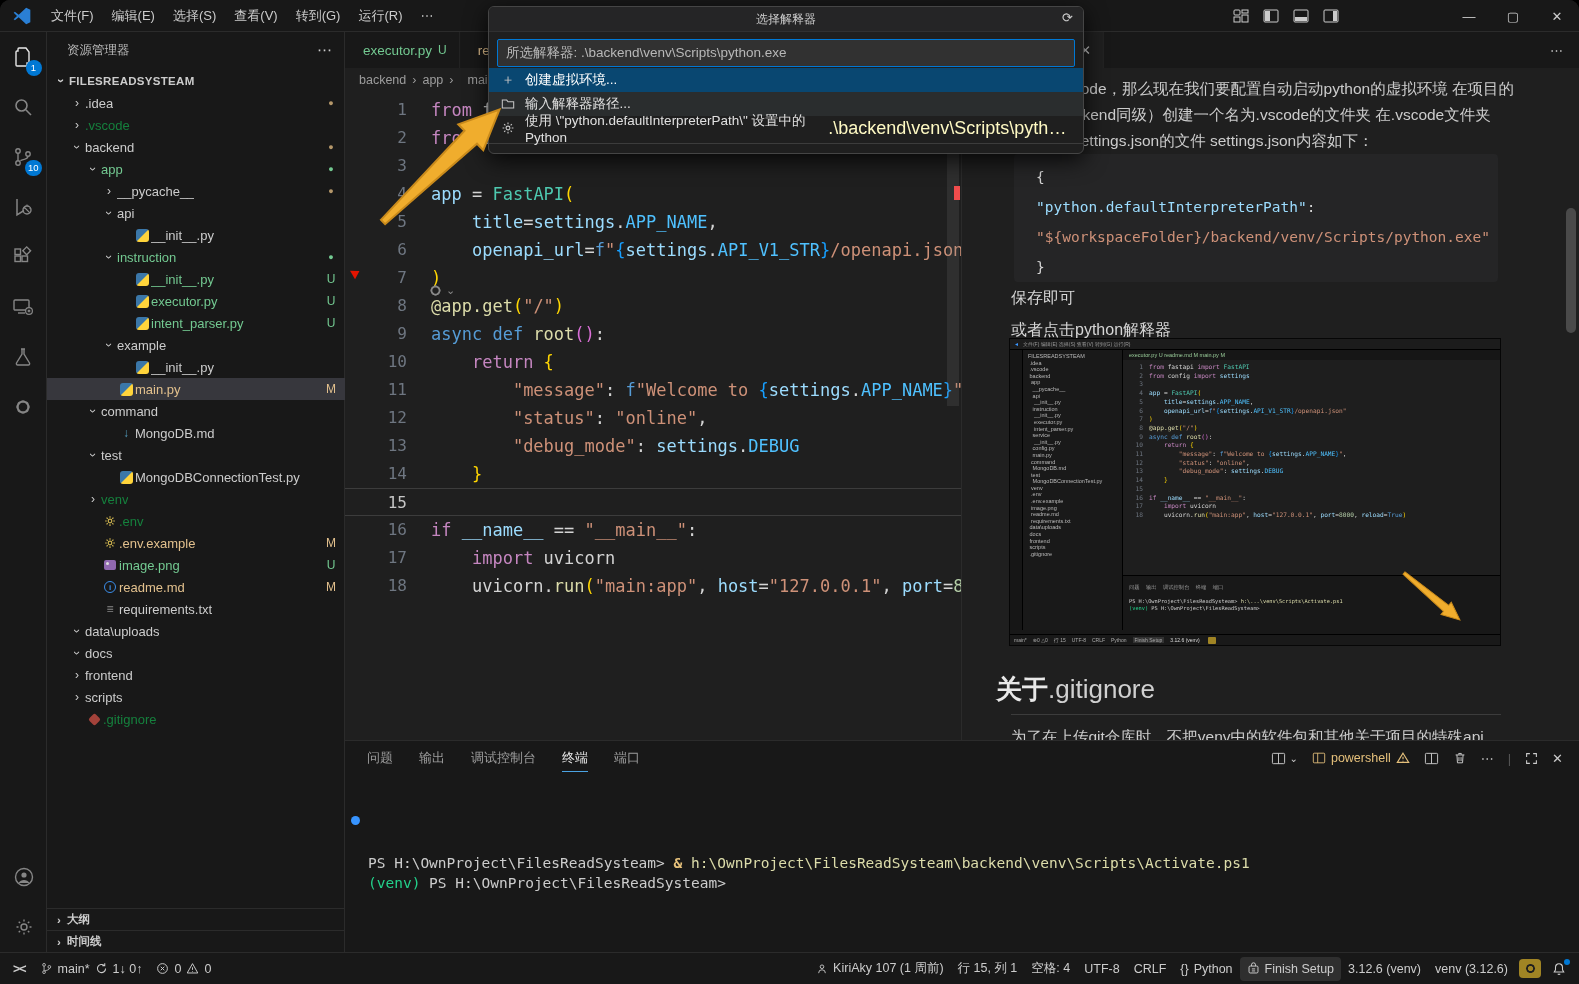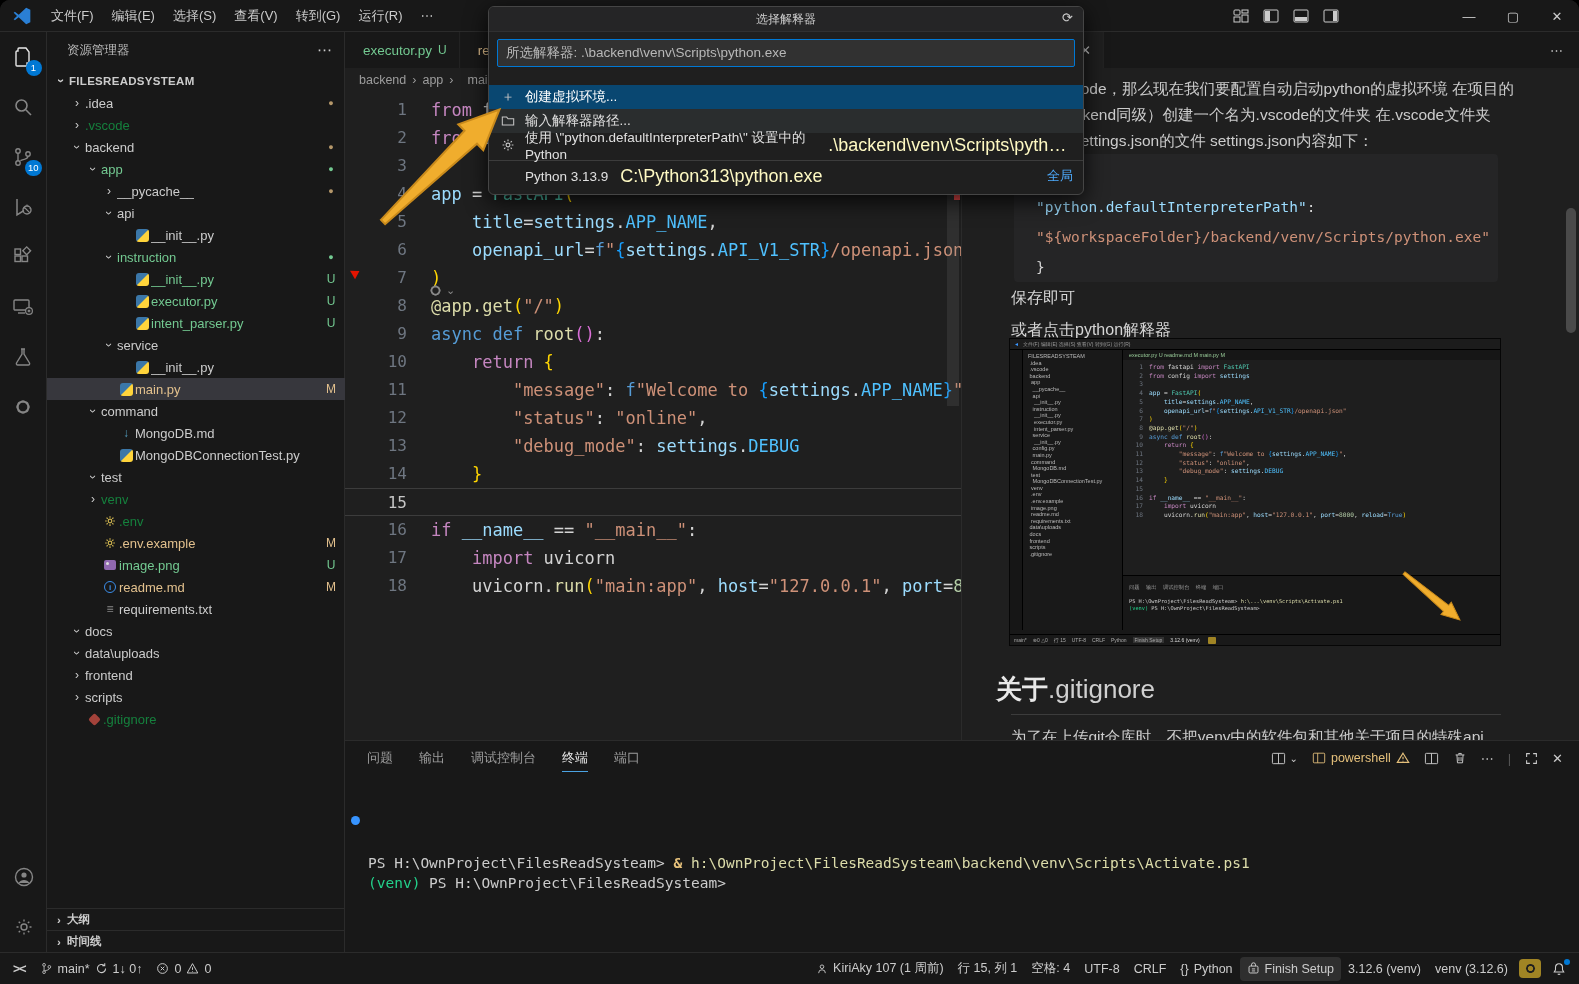--- a/index.html
+++ b/index.html
@@ -99,21 +99,21 @@
   .sbi{display:flex;align-items:center;gap:5px;padding:0 7px;height:24px;border-radius:4px;white-space:nowrap;}
   .sbi.boxed{background:#2f2f2f;}
   .sb-right{margin-left:auto;display:flex;align-items:center;}
   .copchip{width:22px;height:19px;border-radius:4px;background:#a08а24;background:#a08424;display:flex;align-items:center;justify-content:center;}
   
   .quickpick{left:488px;top:6px;width:596px;background:#1f1f1f;border:1px solid #454545;border-radius:6px;
              box-shadow:0 6px 22px rgba(0,0,0,.8);z-index:40;overflow:hidden;}
   .qp-title{height:25px;background:#252526;display:flex;align-items:center;justify-content:center;position:relative;
             font-size:12px;color:#ccc;border-bottom:1px solid #303031;}
   .qp-refresh{position:absolute;right:10px;top:3px;color:#ccc;font-size:13px;}
-  .qp-inputwrap{padding:7px 8px 18px 8px;}
+  .qp-inputwrap{padding:7px 8px 1px 8px;}
   .qp-input{width:100%;height:28px;background:#313131;border:1px solid #0078d4;border-radius:2px;color:#b8b8b8;
             font-size:13.5px;padding:0 8px;font-family:"Liberation Sans",sans-serif;}
   .qp-item{height:24px;display:flex;align-items:center;gap:8px;padding:0 10px;font-size:13.5px;color:#e0e0e0;}
   .qp-item .qicon{width:18px;display:flex;justify-content:center;color:#c5c5c5;flex:none;}
   .qp-item.sel{background:#094771;color:#fff;}
   .qp-item.hov{background:#2a2d2e;}
   .qp-item .desc{color:#fef9c3;font-size:18px;margin-left:4px;overflow:hidden;text-overflow:ellipsis;white-space:nowrap;}
   .qp-item .right{margin-left:auto;color:#4daafc;font-size:13px;}
   .qp-sep{border-top:1px solid #3c3c3c;margin:3px 0;}
   svg{display:block}
@@ -310,21 +310,21 @@
         <div class="trow" style="padding-left: 70px;">
           <span class="chev"></span>
           <span class="ficon">
             <span class="pyicon"></span>
           </span>
           <span class="lbl c-g">intent_parser.py</span>
           <span class="gitb c-g">U</span>
         </div>
         <div class="trow" style="padding-left: 54px;">
           <span class="chev open">›</span>
-          <span class="lbl c-d">service</span>
+          <span class="lbl c-d">example</span>
         </div>
         <div class="trow" style="padding-left: 70px;">
           <span class="chev"></span>
           <span class="ficon">
             <span class="pyicon"></span>
           </span>
           <span class="lbl c-d">__init__.py</span>
         </div>
         <div class="trow sel" style="padding-left: 54px;">
           <span class="chev"></span>
@@ -338,30 +338,30 @@
           <span class="chev open">›</span>
           <span class="lbl c-d">command</span>
         </div>
         <div class="trow" style="padding-left: 54px;">
           <span class="chev"></span>
           <span class="ficon">
             <span style="color:#519aba;font-weight:bold;font-size:12px;">↓</span>
           </span>
           <span class="lbl c-d">MongoDB.md</span>
         </div>
+        <div class="trow" style="padding-left: 38px;">
+          <span class="chev open">›</span>
+          <span class="lbl c-d">test</span>
+        </div>
         <div class="trow" style="padding-left: 54px;">
           <span class="chev"></span>
           <span class="ficon">
             <span class="pyicon"></span>
           </span>
           <span class="lbl c-d">MongoDBConnectionTest.py</span>
-        </div>
-        <div class="trow" style="padding-left: 38px;">
-          <span class="chev open">›</span>
-          <span class="lbl c-d">test</span>
         </div>
         <div class="trow" style="padding-left: 38px;">
           <span class="chev">›</span>
           <span class="lbl c-dim">venv</span>
         </div>
         <div class="trow" style="padding-left: 38px;">
           <span class="chev"></span>
           <span class="ficon">
             <svg width="12" height="12" viewBox="0 0 16 16">
               <circle cx="8" cy="8" r="2.4" fill="none" stroke="#ccb24e" stroke-width="1.6"></circle>
@@ -405,25 +405,25 @@
         </div>
         <div class="trow" style="padding-left: 38px;">
           <span class="chev"></span>
           <span class="ficon">
             <span style="color:#8a8a8a;font-size:12px;">≡</span>
           </span>
           <span class="lbl c-d">requirements.txt</span>
         </div>
         <div class="trow" style="padding-left: 22px;">
           <span class="chev open">›</span>
+          <span class="lbl c-d">data\uploads</span>
+        </div>
+        <div class="trow" style="padding-left: 22px;">
+          <span class="chev open">›</span>
           <span class="lbl c-d">docs</span>
-        </div>
-        <div class="trow" style="padding-left: 22px;">
-          <span class="chev open">›</span>
-          <span class="lbl c-d">data\uploads</span>
         </div>
         <div class="trow" style="padding-left: 22px;">
           <span class="chev">›</span>
           <span class="lbl c-d">frontend</span>
         </div>
         <div class="trow" style="padding-left: 22px;">
           <span class="chev">›</span>
           <span class="lbl c-d">scripts</span>
         </div>
         <div class="trow" style="padding-left: 22px;">
@@ -751,26 +751,20 @@
               <circle cx="8" cy="8" r="2.2" fill="none" stroke="#c5c5c5" stroke-width="1.3"></circle>
               <g stroke="#c5c5c5" stroke-width="1.3">
                 <path d="M8 1.8v2M8 12.2v2M1.8 8h2M12.2 8h2M3.6 3.6l1.4 1.4M11 11l1.4 1.4M12.4 3.6 11 5M5 11l-1.4 1.4"></path>
               </g>
             </svg>
           </span>
           <span>使用 \"python.defaultInterpreterPath\" 设置中的 Python</span>
           <span class="desc">.\backend\venv\Scripts\python.exe</span>
         </div>
         <div class="qp-sep"></div>
-        <div class="qp-item">
-          <span class="qicon"></span>
-          <span>Python 3.13.9</span>
-          <span class="desc">C:\Python313\python.exe</span>
-          <span class="right">全局</span>
-        </div>
       </div>
   </div>
 
   <svg class="abs" style="left:0;top:0;z-index:50;pointer-events:none;" width="1579" height="984">
     <polygon points="0,-3 122,-9 122,-18 162,0 122,18 122,9 0,3" fill="#f0ad2d" stroke="#c98a1b" stroke-width="2" transform="translate(383,222) rotate(-44)"></polygon>
   </svg>
 
 </div>
 
 </body></html>

